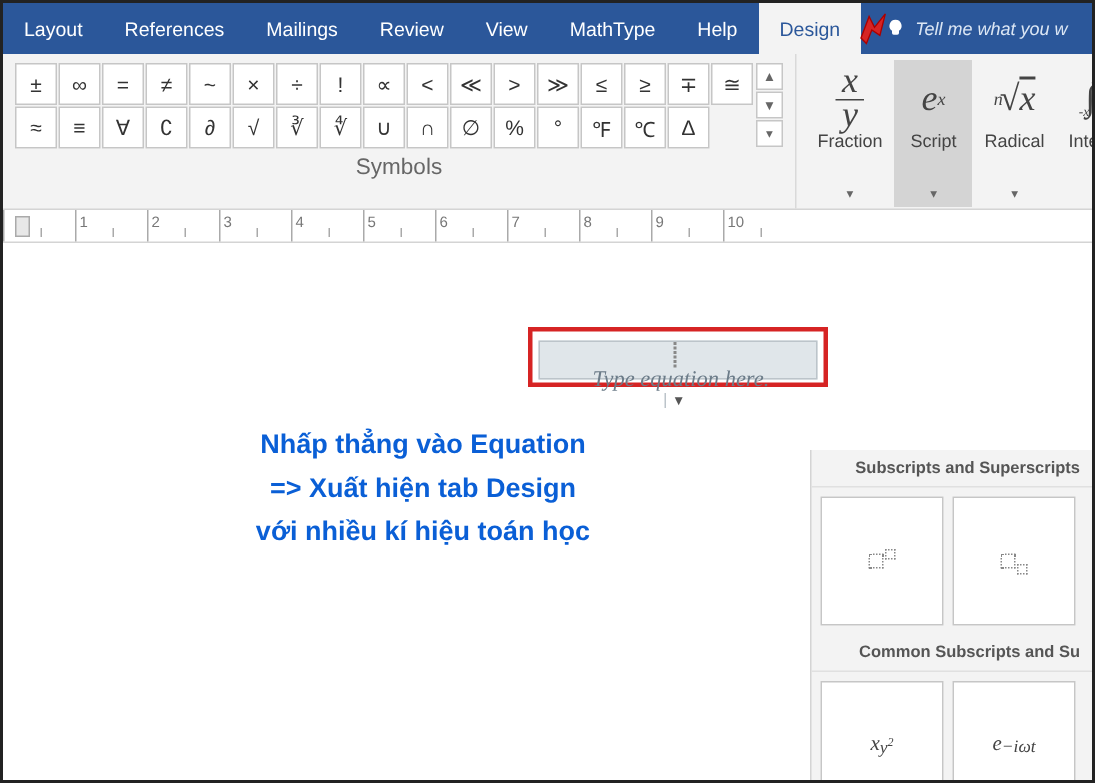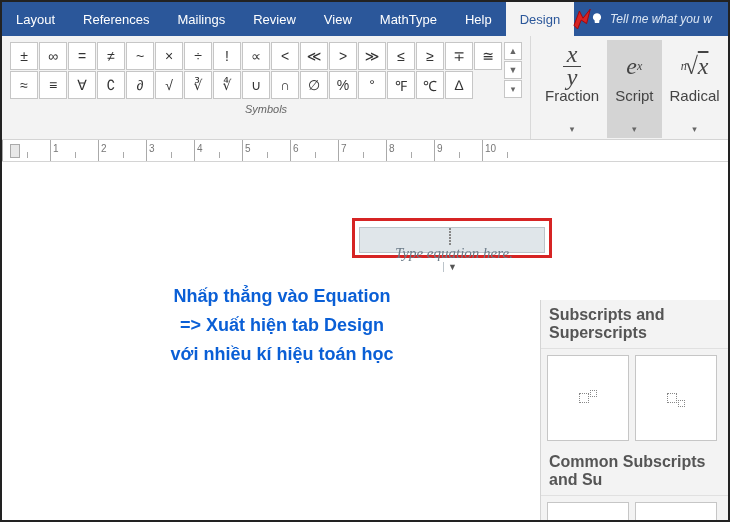--- a/index.html
+++ b/index.html
@@ -10,48 +10,48 @@
 .ribbon-tabs .tab.active { background: #f3f3f3; color: #2b579a; height: 34px; position: relative; }
 .ribbon-tabs .tellme { display: flex; align-items: center; gap: 6px; padding-left: 16px; color: #dbe6f4; font-style: italic; font-size: 12px; }
 .ribbon-tabs .bulb { width: 14px; height: 14px; }
 
 .ribbon-body { background: #f3f3f3; border-bottom: 1px solid #d4d4d4; height: 104px; display: flex; }
 .symbols-group { padding: 6px 8px 2px 8px; display: flex; flex-direction: column; align-items: center; border-right: 1px solid #d9d9d9; }
 .sym-grid { display: grid; grid-template-columns: repeat(17, 28px); grid-auto-rows: 28px; gap: 1px; }
 .sym-cell { background: #fff; border: 1px solid #c6c6c6; display: flex; align-items: center; justify-content: center; font-size: 14px; color: #333; cursor: pointer; }
 .sym-scroll { display: flex; flex-direction: column; margin-left: 2px; }
 .sym-scroll div { width: 18px; height: 18px; background: #fff; border: 1px solid #c6c6c6; display: flex; align-items: center; justify-content: center; font-size: 9px; color: #666; margin-bottom: 1px; cursor: pointer; }
-.group-label { font-size: 11px; color: #666; margin-top: 4px; font-style: italic; }
+.group-label { font-size: 15px; color: #666; margin-top: 4px; }
 
 .struct-group { display: flex; padding: 4px 2px 0 6px; }
 .struct-btn { display: flex; flex-direction: column; align-items: center; justify-content: flex-start; padding: 4px 8px 2px 8px; cursor: pointer; height: 98px; position: relative; }
 .struct-btn.sel { background: #d4d4d4; }
 .struct-icon { height: 44px; width: 36px; display: flex; align-items: center; justify-content: center; font-family: "Cambria Math","Times New Roman",serif; font-size: 24px; font-style: italic; color: #444; }
-.struct-label { font-size: 15px; color: #444; text-align: right; line-height: 1.1; }
+.struct-label { font-size: 12px; color: #444; text-align: right; line-height: 1.1; }
 .struct-chevron { font-size: 9px; color: #666; position: absolute; bottom: 4px; }
 
 .ruler { height: 22px; background: #fff; border-bottom: 1px solid #d4d4d4; display: flex; align-items: center; font-size: 10px; color: #777; position: relative; overflow: hidden; }
 .ruler .tick { position: relative; width: 48px; height: 22px; border-left: 1px solid #aaa; }
 .ruler .tick span { position: absolute; top: 3px; left: 2px; }
 .ruler .tick::after { content: ""; position: absolute; left: 24px; top: 12px; width: 1px; height: 6px; background: #aaa; }
 .ruler .tab-stop { position: absolute; left: 8px; top: 4px; width: 10px; height: 14px; background: #e8e8e8; border: 1px solid #aaa; }
 
 .doc-area { position: absolute; left: 0; top: 160px; right: 0; bottom: 0; background: #fff; }
 
 .eq-box-outer { position: absolute; left: 350px; top: 56px; width: 200px; height: 40px; border: 3px solid #d62424; }
 .eq-box { position: absolute; left: 4px; top: 6px; right: 4px; height: 26px; background: #e0e6ea; border: 1px solid #bcc4ca; display: flex; align-items: center; flex-direction: column; }
 .eq-handle { width: 10px; height: 100%; display: flex; flex-direction: column; justify-content: center; gap: 1px; padding-left: 2px; }
 .eq-handle i { width: 2px; height: 2px; background: #888; display: block; }
 .eq-text { flex: 1; font-family: "Cambria Math","Times New Roman",serif; font-style: italic; color: #6b7b88; font-size: 15px; padding-left: 4px; }
 .eq-drop { width: 18px; height: 100%; border-left: 1px solid #bcc4ca; display: flex; align-items: center; justify-content: center; font-size: 9px; color: #555; cursor: pointer; }
 
 .annot { position: absolute; left: 100px; top: 120px; width: 360px; text-align: center; color: #0a5fd6; font-weight: bold; font-size: 18px; line-height: 1.6; font-family: Arial, sans-serif; }
 
 .gallery { position: absolute; right: 0; top: 138px; width: 188px; bottom: 0; background: #f3f3f3; border-left: 1px solid #d4d4d4; overflow: hidden; }
-.gal-head { padding: 6px 8px; font-size: 16px; font-weight: bold; color: #555; border-bottom: 1px solid #e0e0e0; }
+.gal-head { padding: 6px 8px; font-size: 11px; font-weight: bold; color: #555; border-bottom: 1px solid #e0e0e0; text-align: right; }
 .gal-row { display: flex; gap: 6px; padding: 6px; }
 .gal-item { width: 82px; height: 86px; background: #fff; border: 1px solid #c6c6c6; display: flex; align-items: center; justify-content: center; cursor: pointer; font-family: "Cambria Math","Times New Roman",serif; font-style: italic; color: #444; font-size: 14px; }
 .gal-placeholder { display: inline-flex; align-items: center; }
 .gal-sq { width: 10px; height: 10px; border: 1px dotted #888; display: inline-block; }
 .gal-sq.sm { width: 7px; height: 7px; }
 
 .hand-callout { position: absolute; left: 562px; top: 0px; pointer-events: none; }
 .hand-callout svg { width: 38px; height: 36px; }
 </style>
 </head>

